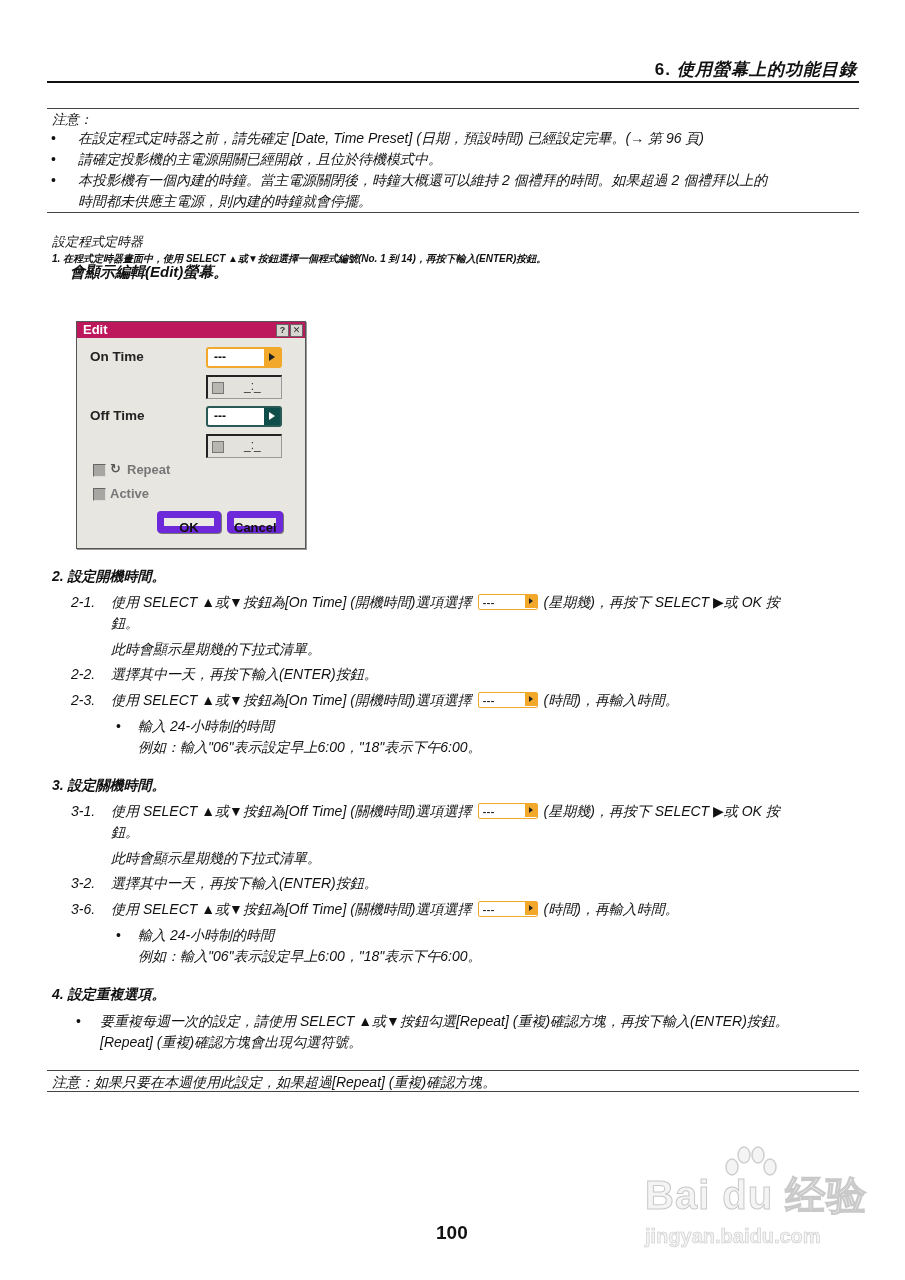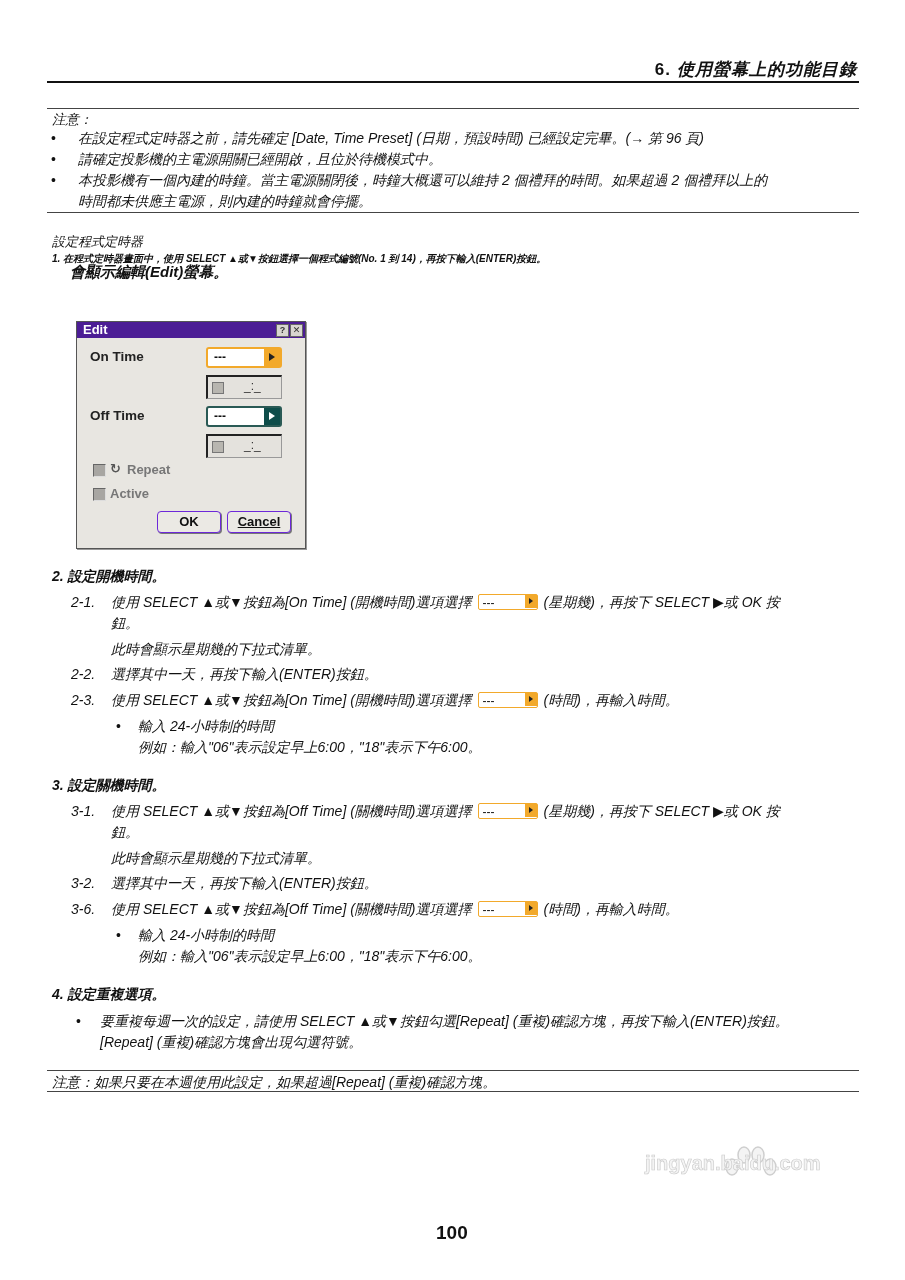--- a/index.html
+++ b/index.html
@@ -18,21 +18,21 @@
   .bullet { font-size: 14px; font-style: italic; line-height: 21px; }
   .bullet .dot { position: absolute; left: -27px; font-style: normal; }
 
   .section-sub { left: 52px; top: 233px; font-size: 13px; font-style: italic; }
   .step1 { left: 52px; top: 252px; font-size: 10px; font-weight: bold; font-style: italic; }
   .step1b { left: 70px; top: 263px; font-size: 15px; font-weight: bold; font-style: italic; }
 
   
   .dialog { left: 76px; top: 321px; width: 228px; height: 226px; background: #e8e6e1;
             border: 1px solid #555; box-shadow: 1px 1px 0 #999; }
-  .dlg-title { left: 0; top: 0; width: 228px; height: 16px; background: #4c1d95; color: #fff;
+  .dlg-title { left: 0; top: 0; width: 228px; height: 16px; background: #be185d; color: #fff;
                font-size: 13px; font-weight: bold; line-height: 16px; }
   .dlg-title .t { padding-left: 6px; }
   .dlg-ctrl { top: 2px; width: 11px; height: 11px; background: #d8d6d0; border: 1px solid #666;
               color: #333; font-size: 9px; line-height: 11px; text-align: center; font-weight: bold; }
   .dlg-label { font-size: 13.5px; font-weight: bold; color: #222; }
   .dlg-select { width: 76px; height: 21px; background: #fff; border-radius: 3px; box-sizing: border-box; }
   .dlg-select.active { border: 2px solid #f2a92b; }
   .dlg-select.normal { border: 2px solid #2a5a55; }
   .dlg-select .val { position: absolute; left: 6px; top: 1px; font-size: 12px; font-weight: bold; }
   .dlg-select .arr { position: absolute; right: 0; top: 0; width: 16px; height: 17px; }
@@ -42,21 +42,21 @@
            border-top: 4.5px solid transparent; border-bottom: 4.5px solid transparent; }
   .dlg-select.active .tri-r { border-left: 6px solid #222; }
   .dlg-select.normal .tri-r { border-left: 6px solid #fff; }
   .time-box { width: 76px; height: 24px; background: #e4e2dd; border-top: 2px solid #222; border-left: 2px solid #222;
               border-right: 1px solid #999; border-bottom: 1px solid #999; box-sizing: border-box; }
   .time-box .sp { position: absolute; left: 4px; top: 5px; width: 10px; height: 10px; background: #b8b6b0;
                   border: 1px solid #777; }
   .time-box .tv { position: absolute; left: 36px; top: 2px; font-size: 12px; color: #333; }
   .chk { width: 11px; height: 11px; background: #a8a6a2; border: 1px solid #666; border-right-color: #ddd; border-bottom-color: #ddd; }
   .chk-label { font-size: 13px; font-weight: bold; color: #777; }
-  .dlg-btn { height: 22px; background: #ebe9e4; border: 1px solid #6d28d9; border-radius: 4px; box-sizing: border-box;
+  .dlg-btn { height: 22px; background: #ebe9e4; border: 7px solid #6d28d9; border-radius: 4px; box-sizing: border-box;
              font-size: 13px; font-weight: bold; text-align: center; line-height: 20px; box-shadow: 1px 1px 0 #777; }
 
   
   .sec-head { font-size: 14px; font-weight: bold; font-style: italic; }
   .sub-num { font-size: 14px; font-style: italic; }
   .para { font-size: 14px; font-style: italic; line-height: 20px; }
   .inline-sel { display: inline-block; position: relative; width: 60px; height: 16px; border: 1.5px solid #f2a92b;
                 border-radius: 2px; background: #fff; vertical-align: -3px; margin: 0 6px; box-sizing: border-box; }
   .inline-sel .v { position: absolute; left: 4px; top: -2px; font-size: 12px; font-style: normal; }
   .inline-sel .a { position: absolute; right: 0; top: 0; width: 12px; height: 13px; background: #f2a92b; }
@@ -123,21 +123,21 @@
   </div>
 
   <div class="abs chk" style="left:16px; top:142px;"></div>
   <div class="abs chk-label" style="left:33px; top:139px; color:#555;">↻</div>
   <div class="abs chk-label" style="left:50px; top:140px;">Repeat</div>
 
   <div class="abs chk" style="left:16px; top:166px;"></div>
   <div class="abs chk-label" style="left:33px; top:164px;">Active</div>
 
   <div class="abs dlg-btn" style="left:80px; top:189px; width:64px;">OK</div>
-  <div class="abs dlg-btn" style="left:150px; top:189px; width:64px;text-decoration:underline;">Cancel</div>
+  <div class="abs dlg-btn" style="left:150px; top:189px; width:56px;">Cancel</div>
 </div>
 
 <div class="abs sec-head" style="left:52px; top:568px;">2. 設定開機時間。</div>
 <div class="abs sub-num" style="left:71px; top:594px;">2-1.</div>
 <div class="abs para" style="left:111px; top:592px; white-space:nowrap;">
   <span>使用 SELECT ▲或▼按鈕為[On Time] (開機時間)選項選擇</span><span class="inline-sel"><span class="v">---</span><span class="a"></span></span><span>(星期幾)，再按下 SELECT ▶或 OK 按</span>
 </div>
 <div class="abs para" style="left:111px; top:613px;">鈕。</div>
 <div class="abs para" style="left:111px; top:639px;">此時會顯示星期幾的下拉式清單。</div>
 <div class="abs sub-num" style="left:71px; top:666px;">2-2.</div>
@@ -175,14 +175,15 @@
 
 <div class="abs page-num">100</div>
 
 <svg class="abs paw" width="60" height="40">
   <ellipse cx="12" cy="22" rx="6" ry="8" fill="#f4f4f4" stroke="#cfcfcf" stroke-width="1.5"></ellipse>
   <ellipse cx="24" cy="10" rx="6" ry="8" fill="#f4f4f4" stroke="#cfcfcf" stroke-width="1.5"></ellipse>
   <ellipse cx="38" cy="10" rx="6" ry="8" fill="#f4f4f4" stroke="#cfcfcf" stroke-width="1.5"></ellipse>
   <ellipse cx="50" cy="22" rx="6" ry="8" fill="#f4f4f4" stroke="#cfcfcf" stroke-width="1.5"></ellipse>
 </svg>
 <div class="abs wm">
+  <div class="big" style="margin-top:18px;">Bai du 经验</div>
   <div class="small" style="margin-top:2px;">jingyan.baidu.com</div>
 </div>
 
 </body></html>

